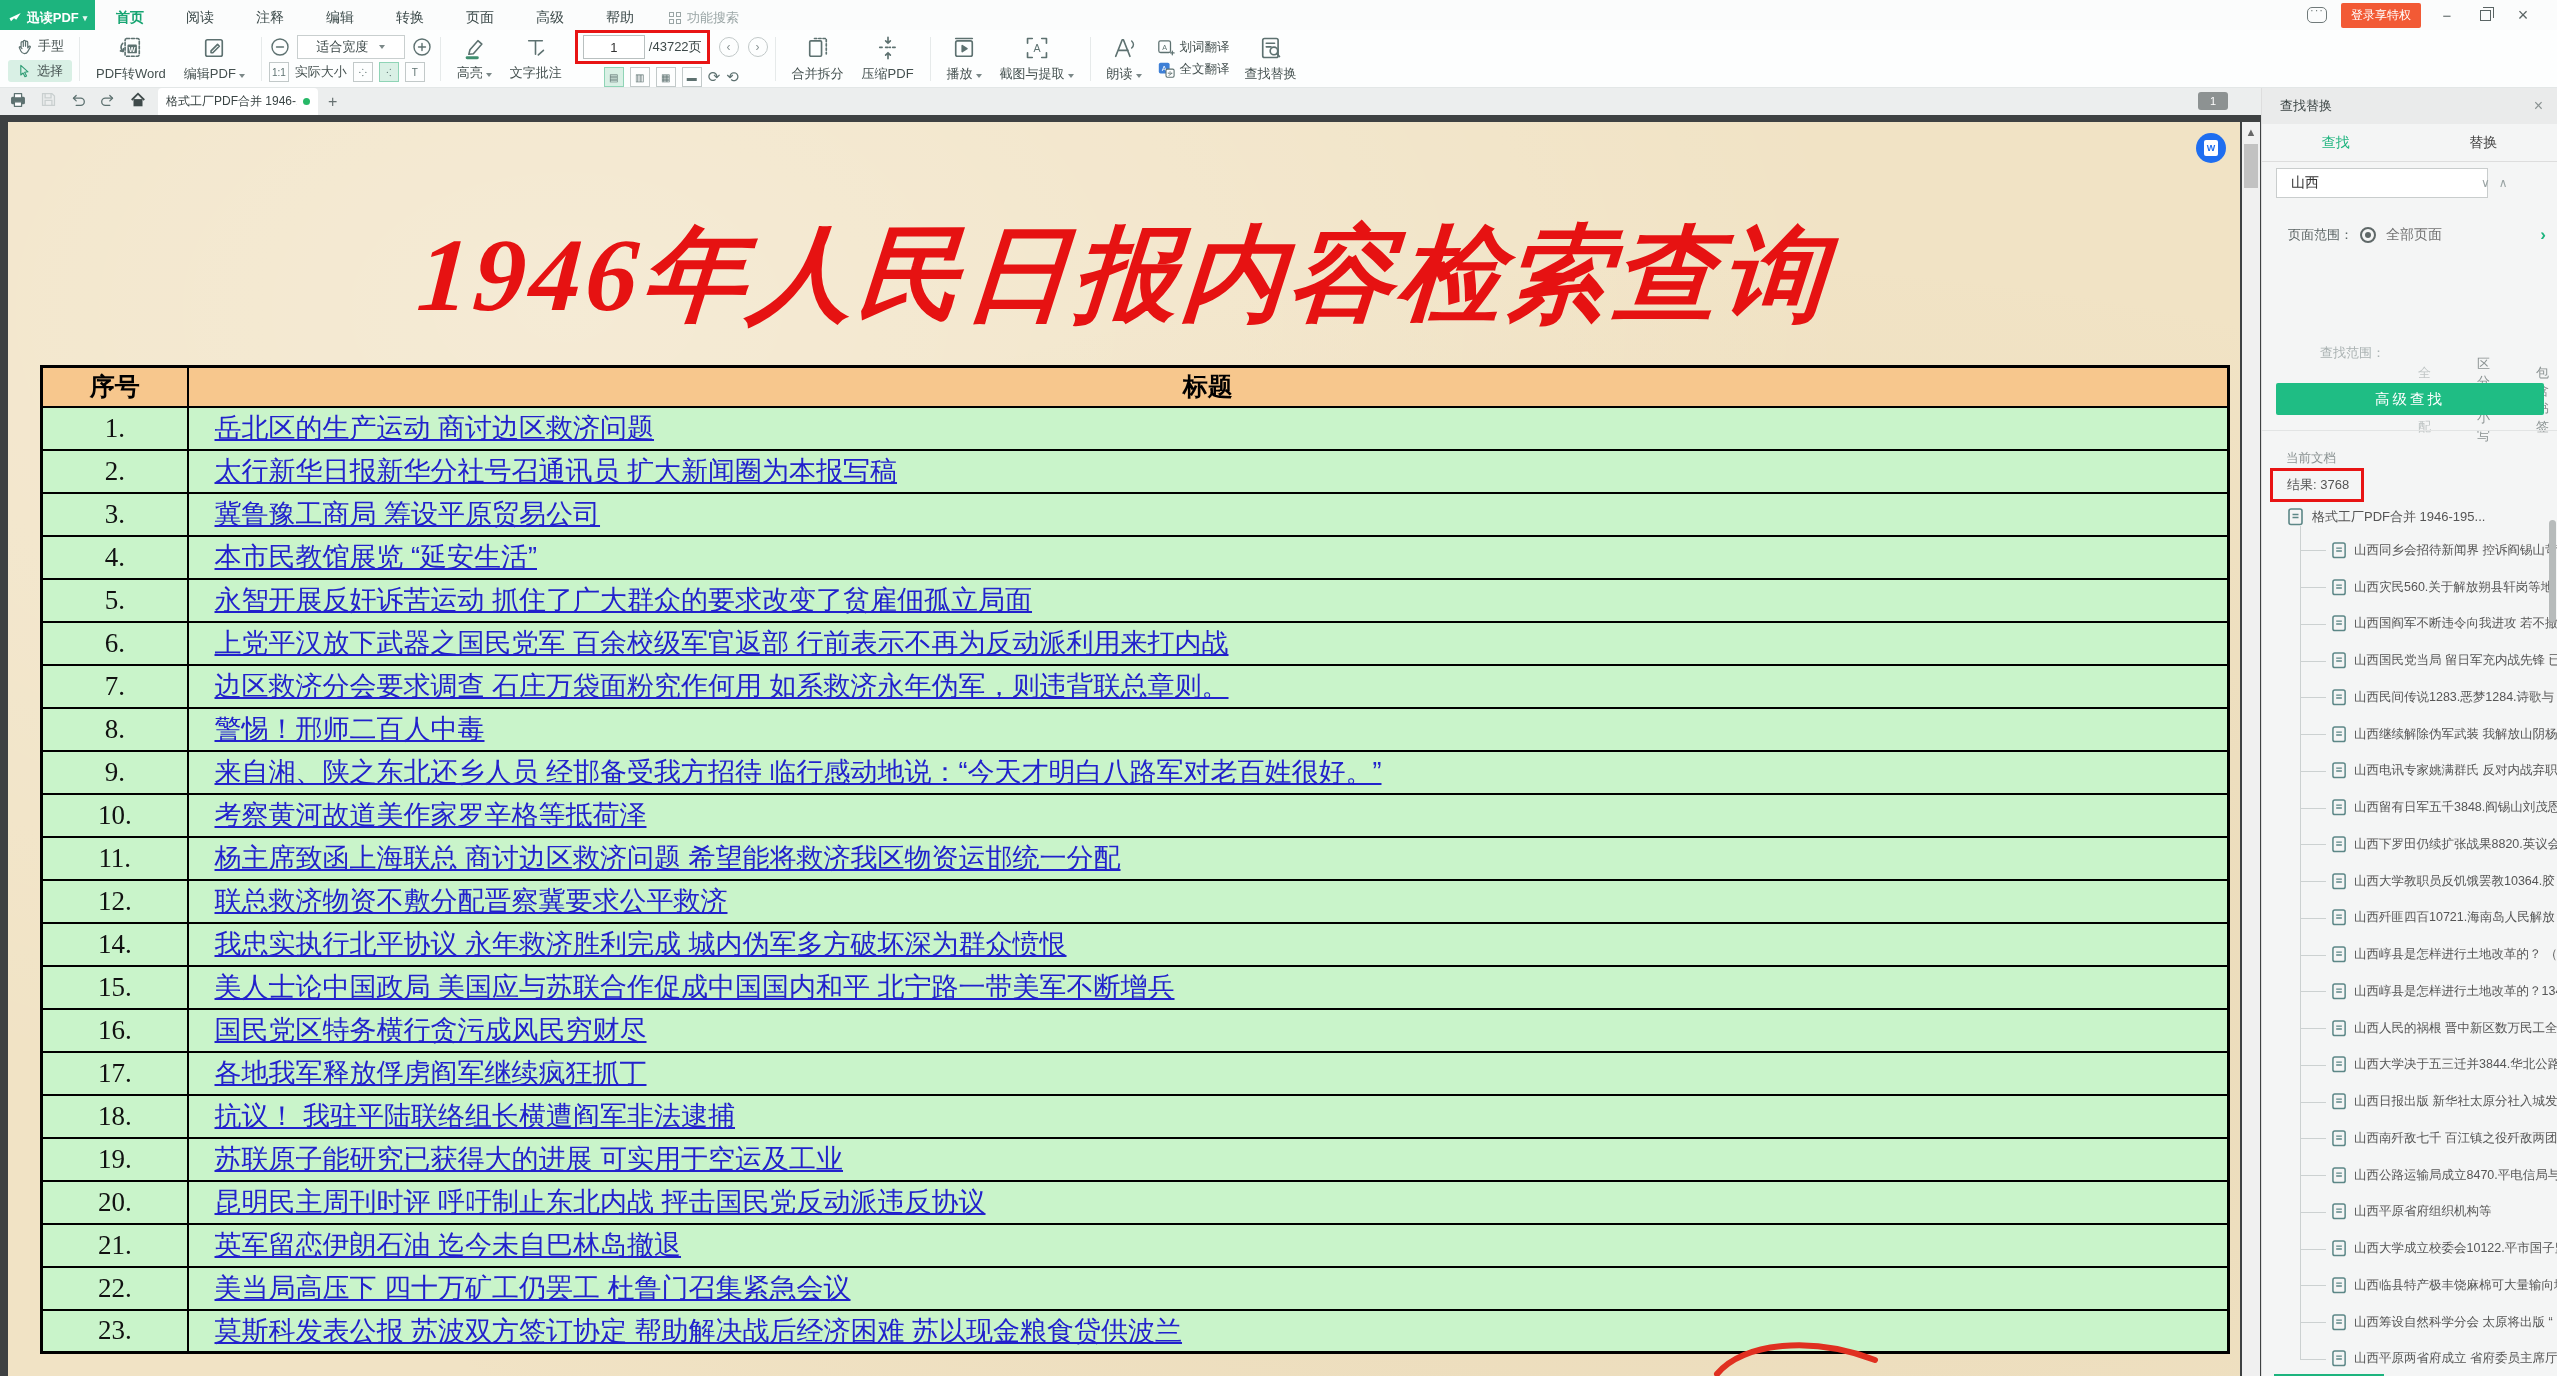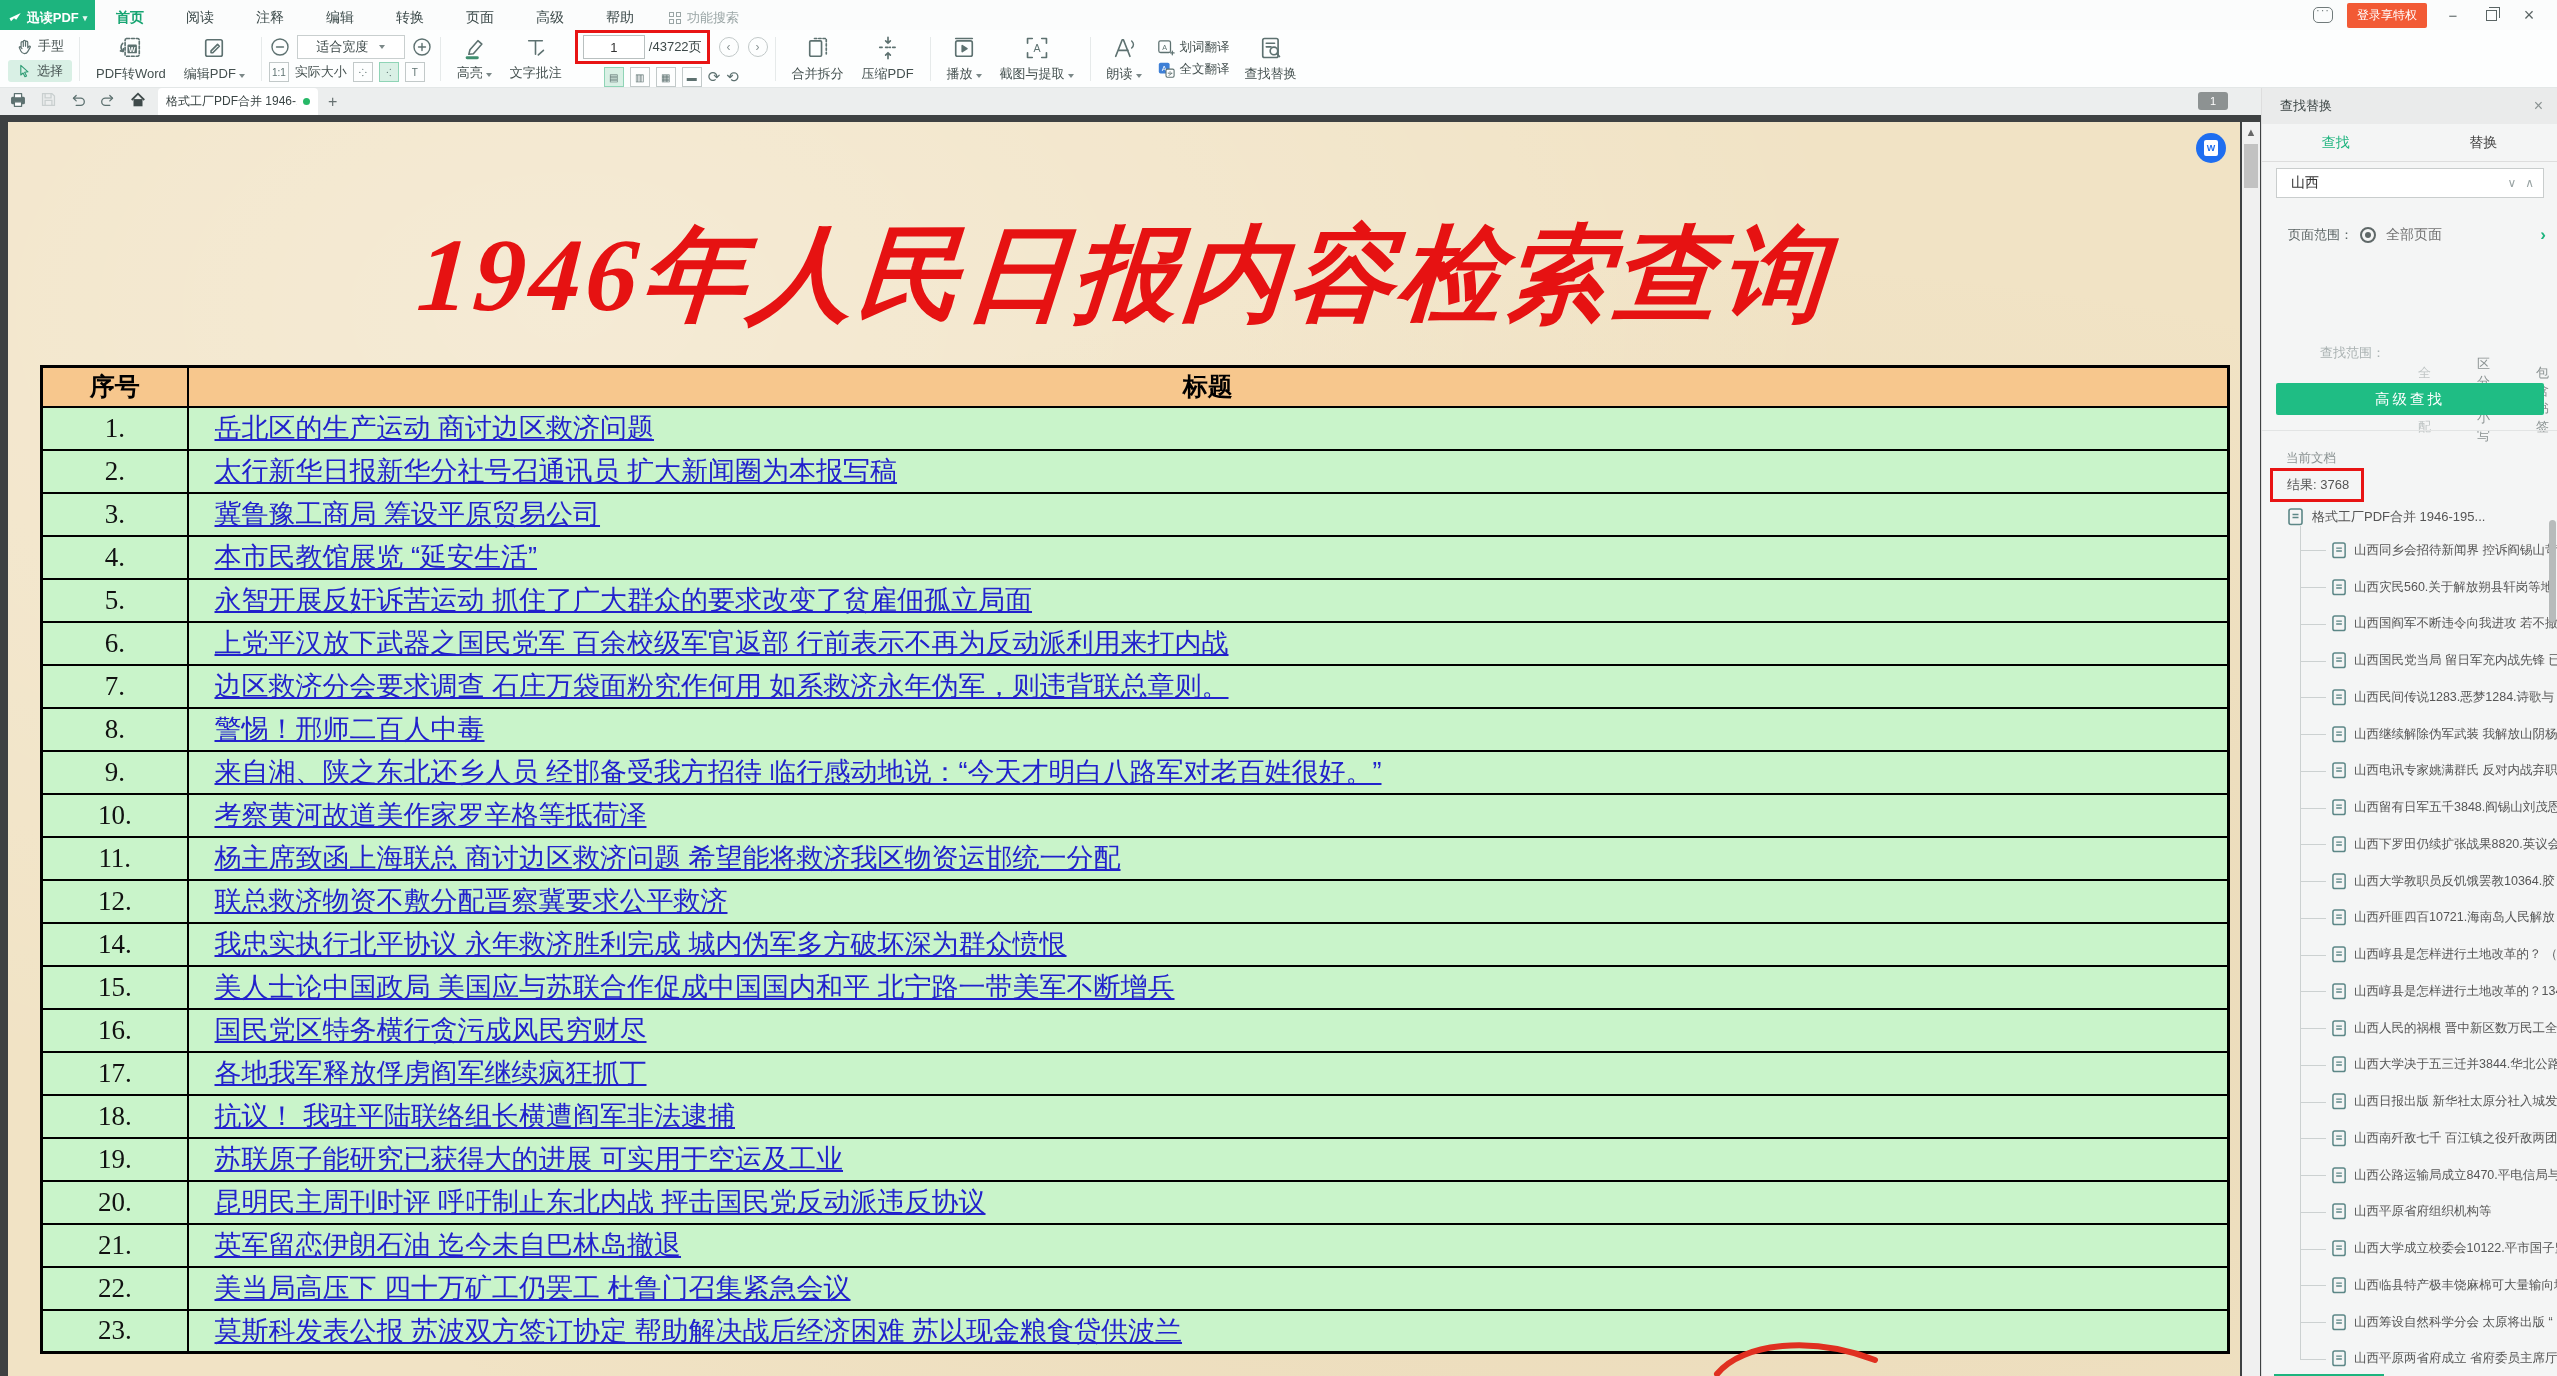--- a/index.html
+++ b/index.html
@@ -11,21 +11,21 @@
   .logo { width:95px; background:#1db47e; color:#fff; display:flex; align-items:center; justify-content:center; gap:4px; font-size:13px; font-weight:bold; }
   .logo .swoosh { width:15px; height:15px; }
   .logo .dn { font-size:9px; opacity:.9; }
   .menu-tabs { display:flex; }
   .menu-tab { padding:8px 21px; display:flex; align-items:center; font-size:14px; color:#3c4a4a; position:relative; cursor:default;}
   .menu-tab.active { color:#17a572; font-weight:bold; }
   .menu-tab.active::after { content:""; position:absolute; left:4px; right:4px; bottom:0; height:3px; background:#1db47e; }
   .fn-search { display:flex; align-items:center; gap:6px; color:#9aa5a5; font-size:13px; margin-left:14px; }
   .grid-ico { display:inline-grid; grid-template-columns:5px 5px; gap:2px; }
   .grid-ico i { width:5px; height:5px; border:1.2px solid #9aa5a5; display:block;}
-  .win-ctrl { position:absolute; right:0; top:0; height:30px; display:flex; align-items:center; gap:14px; padding-right:16px;}
+  .win-ctrl { position:absolute; right:0; top:0; height:30px; display:flex; align-items:center; gap:14px; padding-right:22px;}
   .chat-ico { width:20px; height:16px; border:1.5px solid #707a7a; border-radius:5px; position:relative;}
   .chat-ico::after{content:"···"; position:absolute; left:2px; top:-4px; color:#707a7a; font-size:11px; letter-spacing:1px;}
   .login-btn { background:#f25a35; color:#fff; font-size:12px; padding:4px 10px; border-radius:2px;}
   .wbtn { color:#5a6464; font-size:15px; width:24px; text-align:center;}
   .restore-ico { width:11px; height:11px; border:1.5px solid #5a6464; position:relative; display:inline-block;}
   .restore-ico::before{content:""; position:absolute; left:2px; top:-4px; width:10px; height:10px; border-top:1.5px solid #5a6464; border-right:1.5px solid #5a6464;}
 
   
   .toolbar { position:absolute; left:0; top:30px; width:2557px; height:58px; background:#fdfefe; border-bottom:1px solid #e3e7e7; display:flex; align-items:center; padding-left:8px;}
   .tb-sep { width:1px; height:44px; background:#e6eaea; margin:0 7px; flex:none;}
@@ -80,21 +80,21 @@
   .scribble { position:absolute; left:1705px; top:1212px; }
 
   
   .sidebar { position:absolute; left:2261px; top:88px; width:296px; height:1288px; background:#f4f5f5; border-left:1px solid #ddd; overflow:hidden; font-size:13px;}
   .sb-head { height:36px; background:#eaebeb; display:flex; align-items:center; justify-content:space-between; padding:0 14px 0 18px; color:#3a4444; font-size:13px;}
   .sb-close { color:#8a9292; font-size:16px; }
   .sb-tabs { height:38px; display:flex; border-bottom:1px solid #ddд; border-bottom:1px solid #dddddd; position:relative;}
   .sb-tab { flex:1; display:flex; align-items:center; justify-content:center; font-size:14px; color:#444;}
   .sb-tab.active { color:#1db47e; }
   .sb-underline { position:absolute; left:12px; bottom:-1px; width:110px; height:3px; background:#1db47e;}
-  .sb-search { position:absolute; left:14px; top:80px; width:268px; height:30px; background:#fff; border:1px solid #c9cdcd; display:flex; align-items:center;}
+  .sb-search { position:absolute; left:14px; top:80px; width:212px; height:30px; background:#fff; border:1px solid #c9cdcd; display:flex; align-items:center;}
   .sb-search input { border:none; outline:none; flex:1; font-size:14px; color:#333; padding-left:14px; font-family:inherit; background:transparent;}
   .sb-search .chv { color:#9aa4a4; font-size:12px; padding:0 9px; }
   .sb-row { position:absolute; left:0; width:296px; display:flex; align-items:center; }
   .lbl { color:#5a6464; width:70px; margin-left:26px; flex:none;}
   .lbl.dim { color:#aab2b2; }
   .radio { width:16px; height:16px; border-radius:50%; border:2px solid #5f6868; margin-left:2px; position:relative; flex:none;}
   .radio::after { content:""; position:absolute; left:3px; top:3px; width:6px; height:6px; border-radius:50%; background:#5f6868;}
   .opt-val { margin-left:10px; color:#737373; font-size:14px;}
   .gchev { position:absolute; right:12px; color:#1db47e; font-size:17px; font-weight:bold;}
   .cb { width:15px; height:15px; border:1px solid #cfd4d4; background:#fdfdfd; margin-left:3px; flex:none;}

